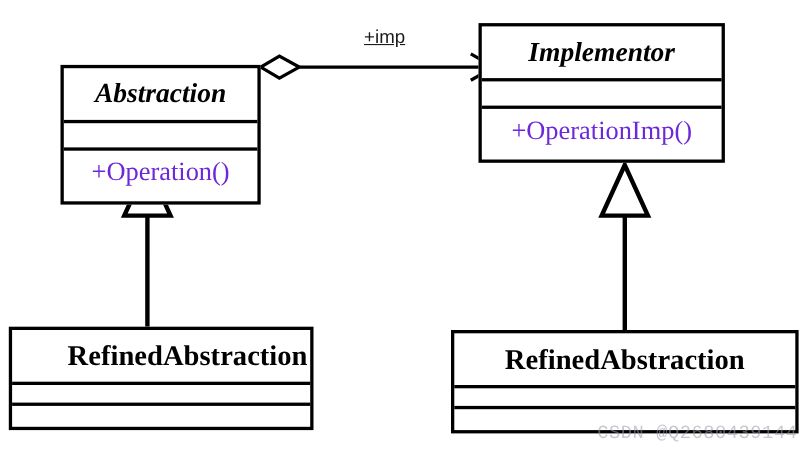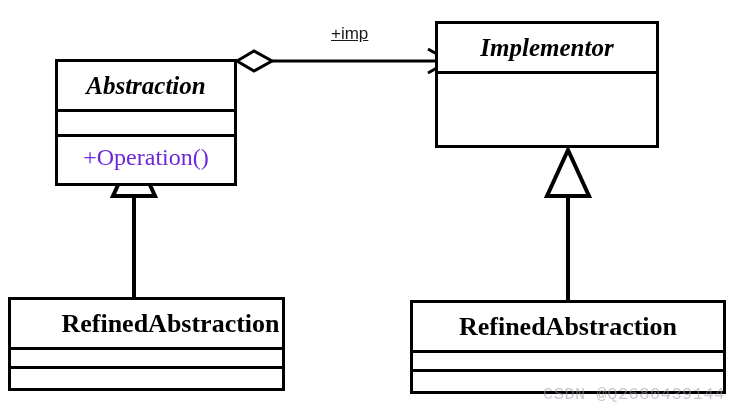--- a/index.html
+++ b/index.html
@@ -173,20 +173,23 @@
     <div class="uml-compartment ops-cmp compartment-divider">
       <span class="member-text">+Operation()</span>
     </div>
   </div>
 
   <div class="uml-class" id="class-implementor">
     <div class="uml-compartment name-cmp">
       <span class="class-name abstract">Implementor</span>
     </div>
     <div class="uml-compartment empty-cmp compartment-divider"></div>
+    <div class="uml-compartment ops-cmp compartment-divider">
+      <span class="member-text">+OperationImp()</span>
+    </div>
   </div>
 
   <div class="uml-class" id="class-refined-abstraction">
     <div class="uml-compartment name-cmp">
       <span class="class-name">RefinedAbstraction</span>
     </div>
     <div class="uml-compartment empty-cmp compartment-divider"></div>
     <div class="uml-compartment ops-cmp compartment-divider"></div>
   </div>
 

